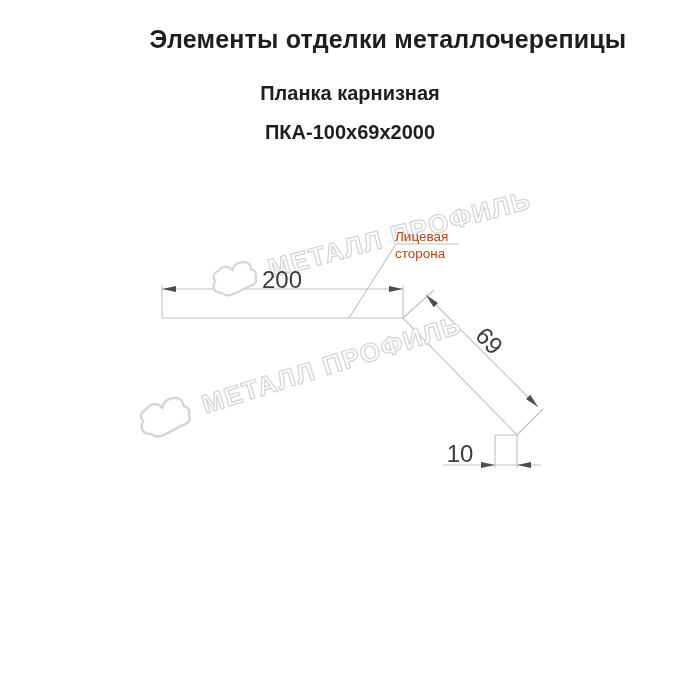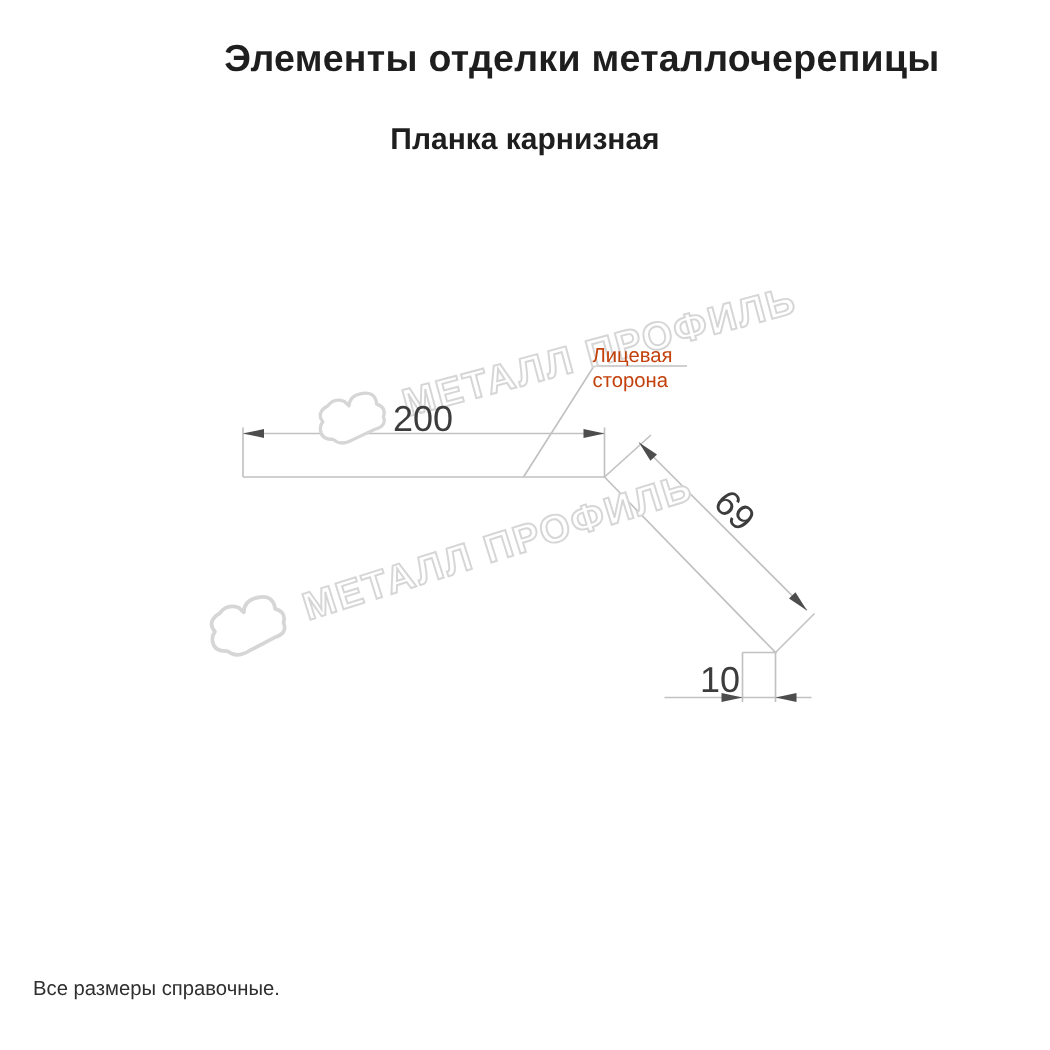--- a/index.html
+++ b/index.html
@@ -30,39 +30,40 @@
     color:#ffffff; -webkit-text-stroke:1.3px #d6d6d6;
   }
   #wm1 { left:206px; top:266px; transform:rotate(-15deg); transform-origin:0 50%; }
   #wm2 { left:133px; top:404px; transform:rotate(-17.5deg); transform-origin:0 50%; }
   
   .dim-label {
     position:absolute; font-size:24px; color:#3c3c3c; z-index:3; text-align:center;
   }
   #dim-100 { left:260px; top:266px; width:44px; }
   #dim-69  { left:471px; top:327px; width:36px; transform:rotate(46deg); }
-  #dim-10  { left:464px; top:440px; width:32px; }
+  #dim-10  { left:444px; top:440px; width:32px; }
   .face-label {
     position:absolute; left:395px; top:228px; width:66px;
     font-size:13.5px; line-height:17px; color:#c2410c; z-index:3;
   }
   
   .note {
     position:absolute; left:22px; font-size:13.5px; color:#2f2f2f; z-index:4;
   }
   #note1 { top:651px; }
   #note2 { top:669px; }
 </style>
 </head>
 <body>
 
 <div class="page">
 
   <div class="title">Элементы отделки металлочерепицы</div>
   <div class="subtitle" id="product-name">Планка карнизная</div>
+  <div class="subtitle" id="product-code">ПКА-100х69х2000</div>
 
   <svg class="lines" width="700" height="700" viewBox="0 0 700 700">
     <g fill="none" stroke="#c1c1c1" stroke-width="1.1">
 
       <polyline points="162,318 403,318 517,435 495,435"></polyline>
 
       <line x1="162" y1="285" x2="162" y2="318"></line>
       <line x1="403" y1="285" x2="403" y2="318"></line>
       <line x1="162" y1="289" x2="403" y2="289"></line>
 
@@ -97,15 +98,14 @@
       <path d="M14 24 Q10 14 22 11 Q30 5 38 11 L41 16 Q44 7 55 8 Q68 9 66 21 Q74 26 69 34 Q70 43 58 43 L36 47 Q24 50 19 42 Q8 39 10 30 Q11 26 14 24 Z" fill="#ffffff" stroke="#d6d6d6" stroke-width="3" stroke-linejoin="round"></path>
     </svg>
     <span class="wm-text">МЕТАЛЛ ПРОФИЛЬ</span>
   </div>
 
   <div class="dim-label" id="dim-100">200</div>
   <div class="dim-label" id="dim-69">69</div>
   <div class="dim-label" id="dim-10">10</div>
   <div class="face-label">Лицевая сторона</div>
 
-  <div class="note" id="note1">Все размеры справочные.</div>
 
 </div>
 
 </body></html>

